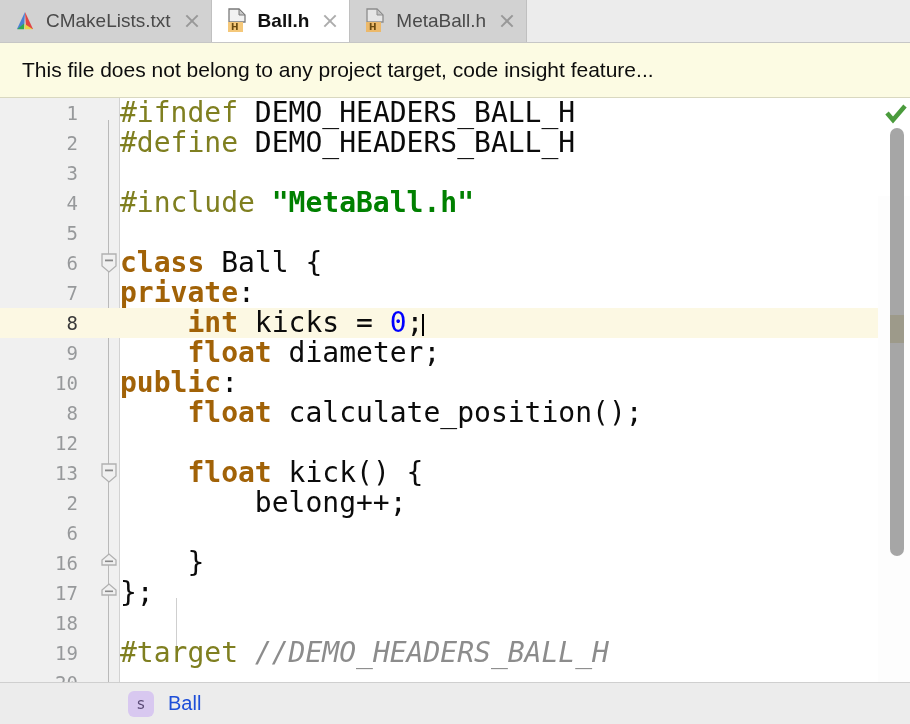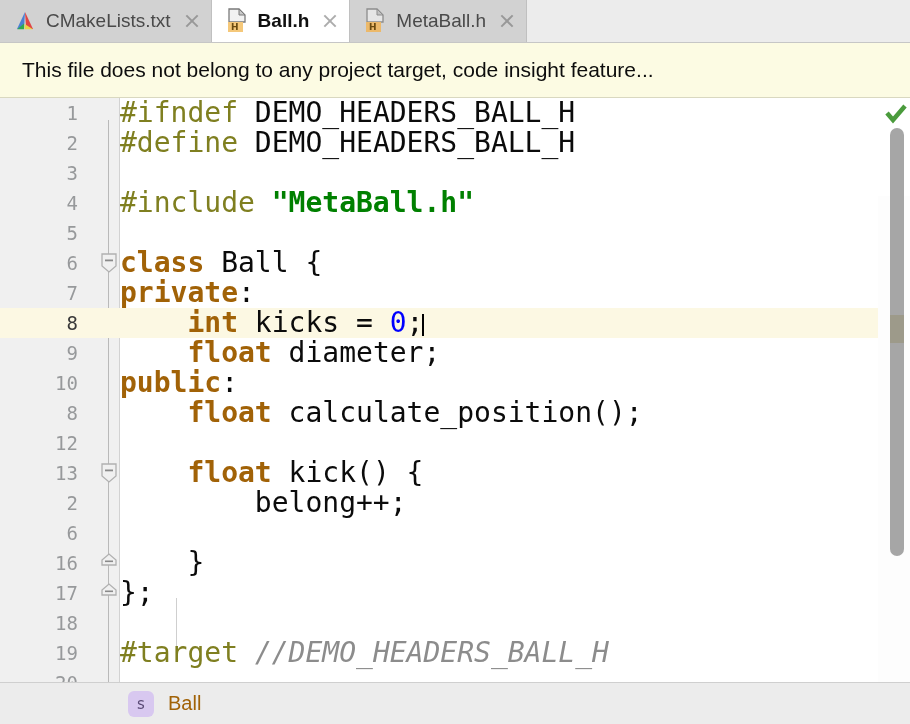--- a/index.html
+++ b/index.html
@@ -271,21 +271,21 @@
     font-size: 15px;
     display: flex;
     align-items: center;
     justify-content: center;
     font-family: "DejaVu Sans", sans-serif;
     flex: none;
   }
   .bc-label {
     margin-left: 14px;
     font-size: 20px;
-    color: #a16207;
+    color: #1d4ed8;
   }
 </style>
 </head>
 <body>
 
 <div id="app">
 
   <div class="tabbar">
 
     <div class="tab dim">

